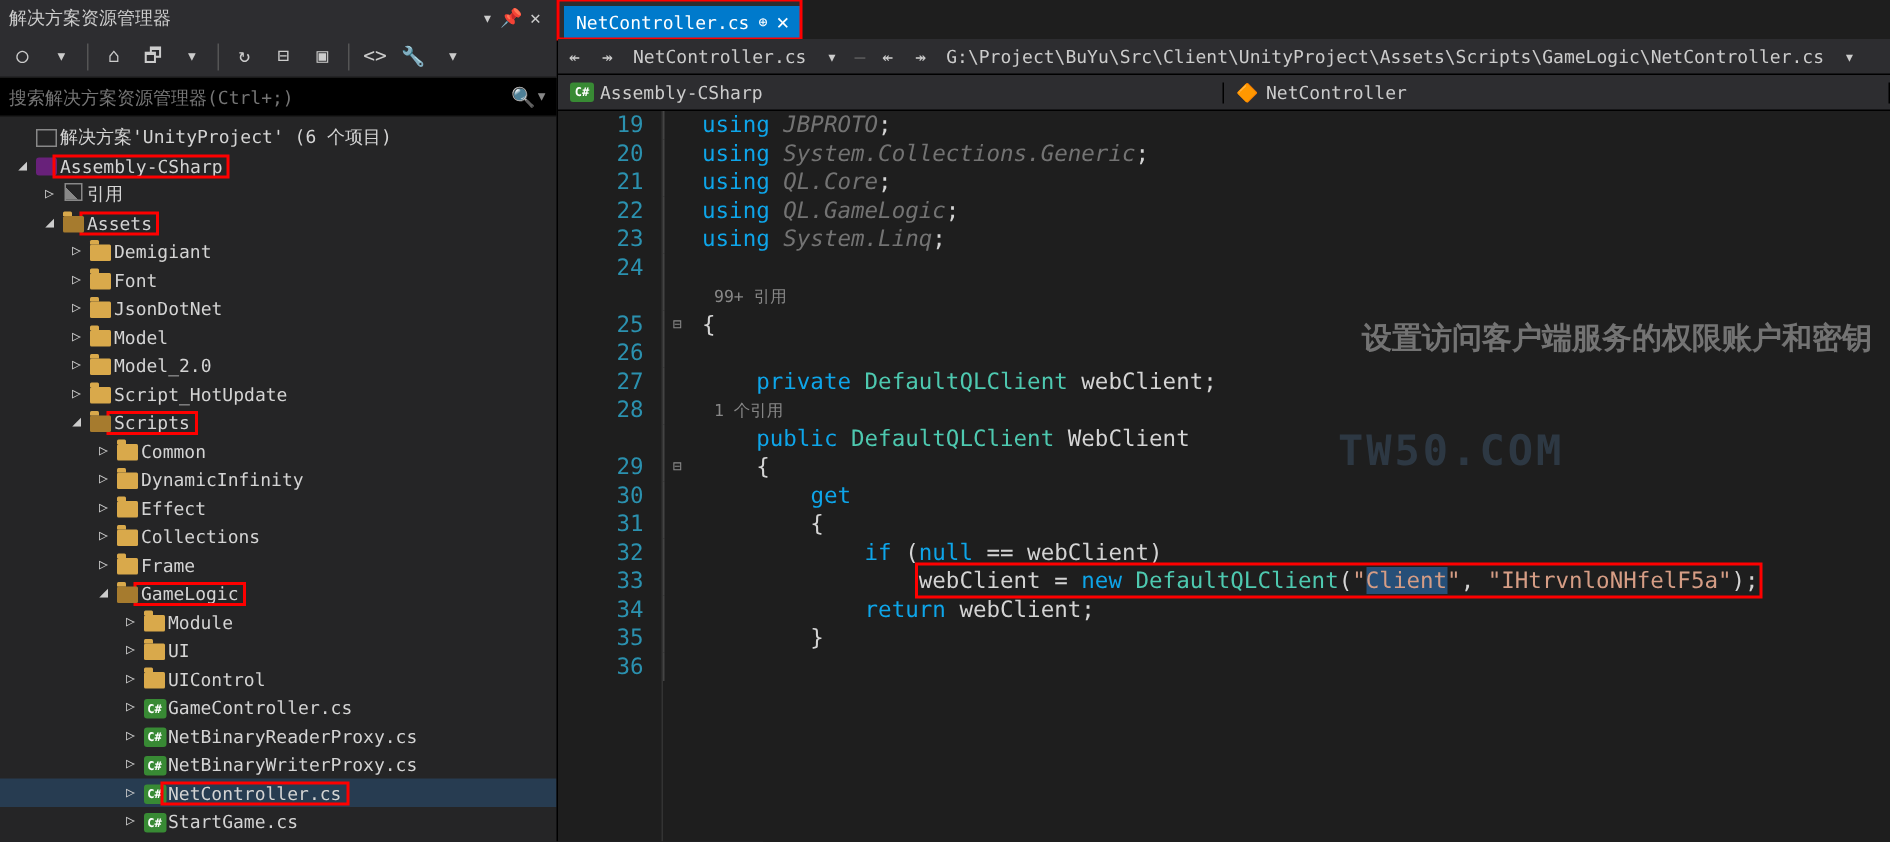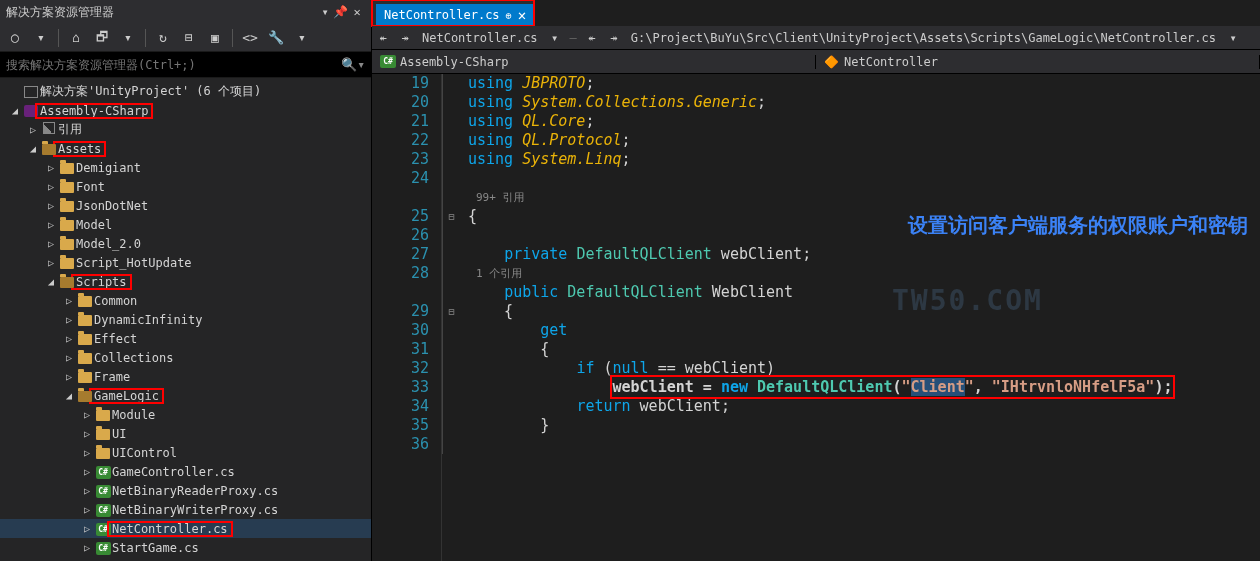--- a/index.html
+++ b/index.html
@@ -49,27 +49,27 @@
 .gutter .ln { height: 19px; line-height: 19px; }
 .foldcol { width: 18px; background: #1e1e1e; }
 .foldcol .fc { height: 19px; display: flex; align-items: center; justify-content: center; color: #888; font-size: 10px; border-left:1px solid #444; }
 .code { flex: 1; padding-left: 8px; }
 .code .line { height: 19px; line-height: 19px; white-space: pre; }
 .codelens { color: #888; font-size: 11px; height: 19px; line-height: 19px; padding-left: 8px; }
 
 .kw { color: #0ea5e9; }
 .type { color: #4ec9b0; }
 .str { color: #d69d85; }
-.ns { font-style: italic; color: #eab308; }
+.ns { font-style: italic; color: #737373; }
 .pun { color: #d4d4d4; }
 .ident { color: #d4d4d4; }
 .sel-text { background: #264f78; }
 
-.annotation { position: absolute; top: 138px; right: 12px; color: #3b82f6; font-size: 20px; font-weight: bold; font-family: 'Microsoft YaHei'; }
-.codehl { outline: 2px solid #ff0000; outline-offset: 1px; display: inline; font-weight: bold; }
+.annotation { position: absolute; top: 138px; right: 12px; color: #737373; font-size: 20px; font-weight: bold; font-family: 'Microsoft YaHei'; }
+.codehl { outline: 2px solid #ff0000; outline-offset: 1px; display: inline; }
 .watermark { position: absolute; top: 210px; left: 520px; font-size: 28px; color: #4a6a8a; opacity: 0.35; font-weight: bold; letter-spacing: 2px; pointer-events:none; }
 </style>
 </head>
 <body>
 
 <div class="sidebar">
   <div class="sb-header">
     <span class="sb-header-title">解决方案资源管理器</span>
     <span class="icon">▾</span>
     <span class="icon">📌</span>
@@ -296,21 +296,21 @@
         <div class="fc"></div>
         <div class="fc"></div>
         <div class="fc"></div>
         <div class="fc"></div>
         <div class="fc"></div>
       </div>
     <div class="code" id="code">
         <div class="line"><span class="kw">using </span><span class="ns">JBPROTO</span><span class="pun">;</span></div>
         <div class="line"><span class="kw">using </span><span class="ns">System.Collections.Generic</span><span class="pun">;</span></div>
         <div class="line"><span class="kw">using </span><span class="ns">QL.Core</span><span class="pun">;</span></div>
-        <div class="line"><span class="kw">using </span><span class="ns">QL.Protocol</span><span class="pun">;</span></div>
+        <div class="line"><span class="kw">using </span><span class="ns">QL.GameLogic</span><span class="pun">;</span></div>
         <div class="line"><span class="kw">using </span><span class="ns">System.Linq</span><span class="pun">;</span></div>
         <div class="line"></div>
         <div class="codelens">99+ 引用</div>
         <div class="line"><span class="pun">{</span></div>
         <div class="line"></div>
         <div class="line"><span class="pun">    </span><span class="kw">private </span><span class="type">DefaultQLClient</span><span class="ident"> webClient</span><span class="pun">;</span></div>
         <div class="codelens">    1 个引用</div>
         <div class="line"><span class="pun">    </span><span class="kw">public </span><span class="type">DefaultQLClient</span><span class="ident"> WebClient</span></div>
         <div class="line"><span class="pun">    {</span></div>
         <div class="line"><span class="pun">        </span><span class="kw">get</span></div>

